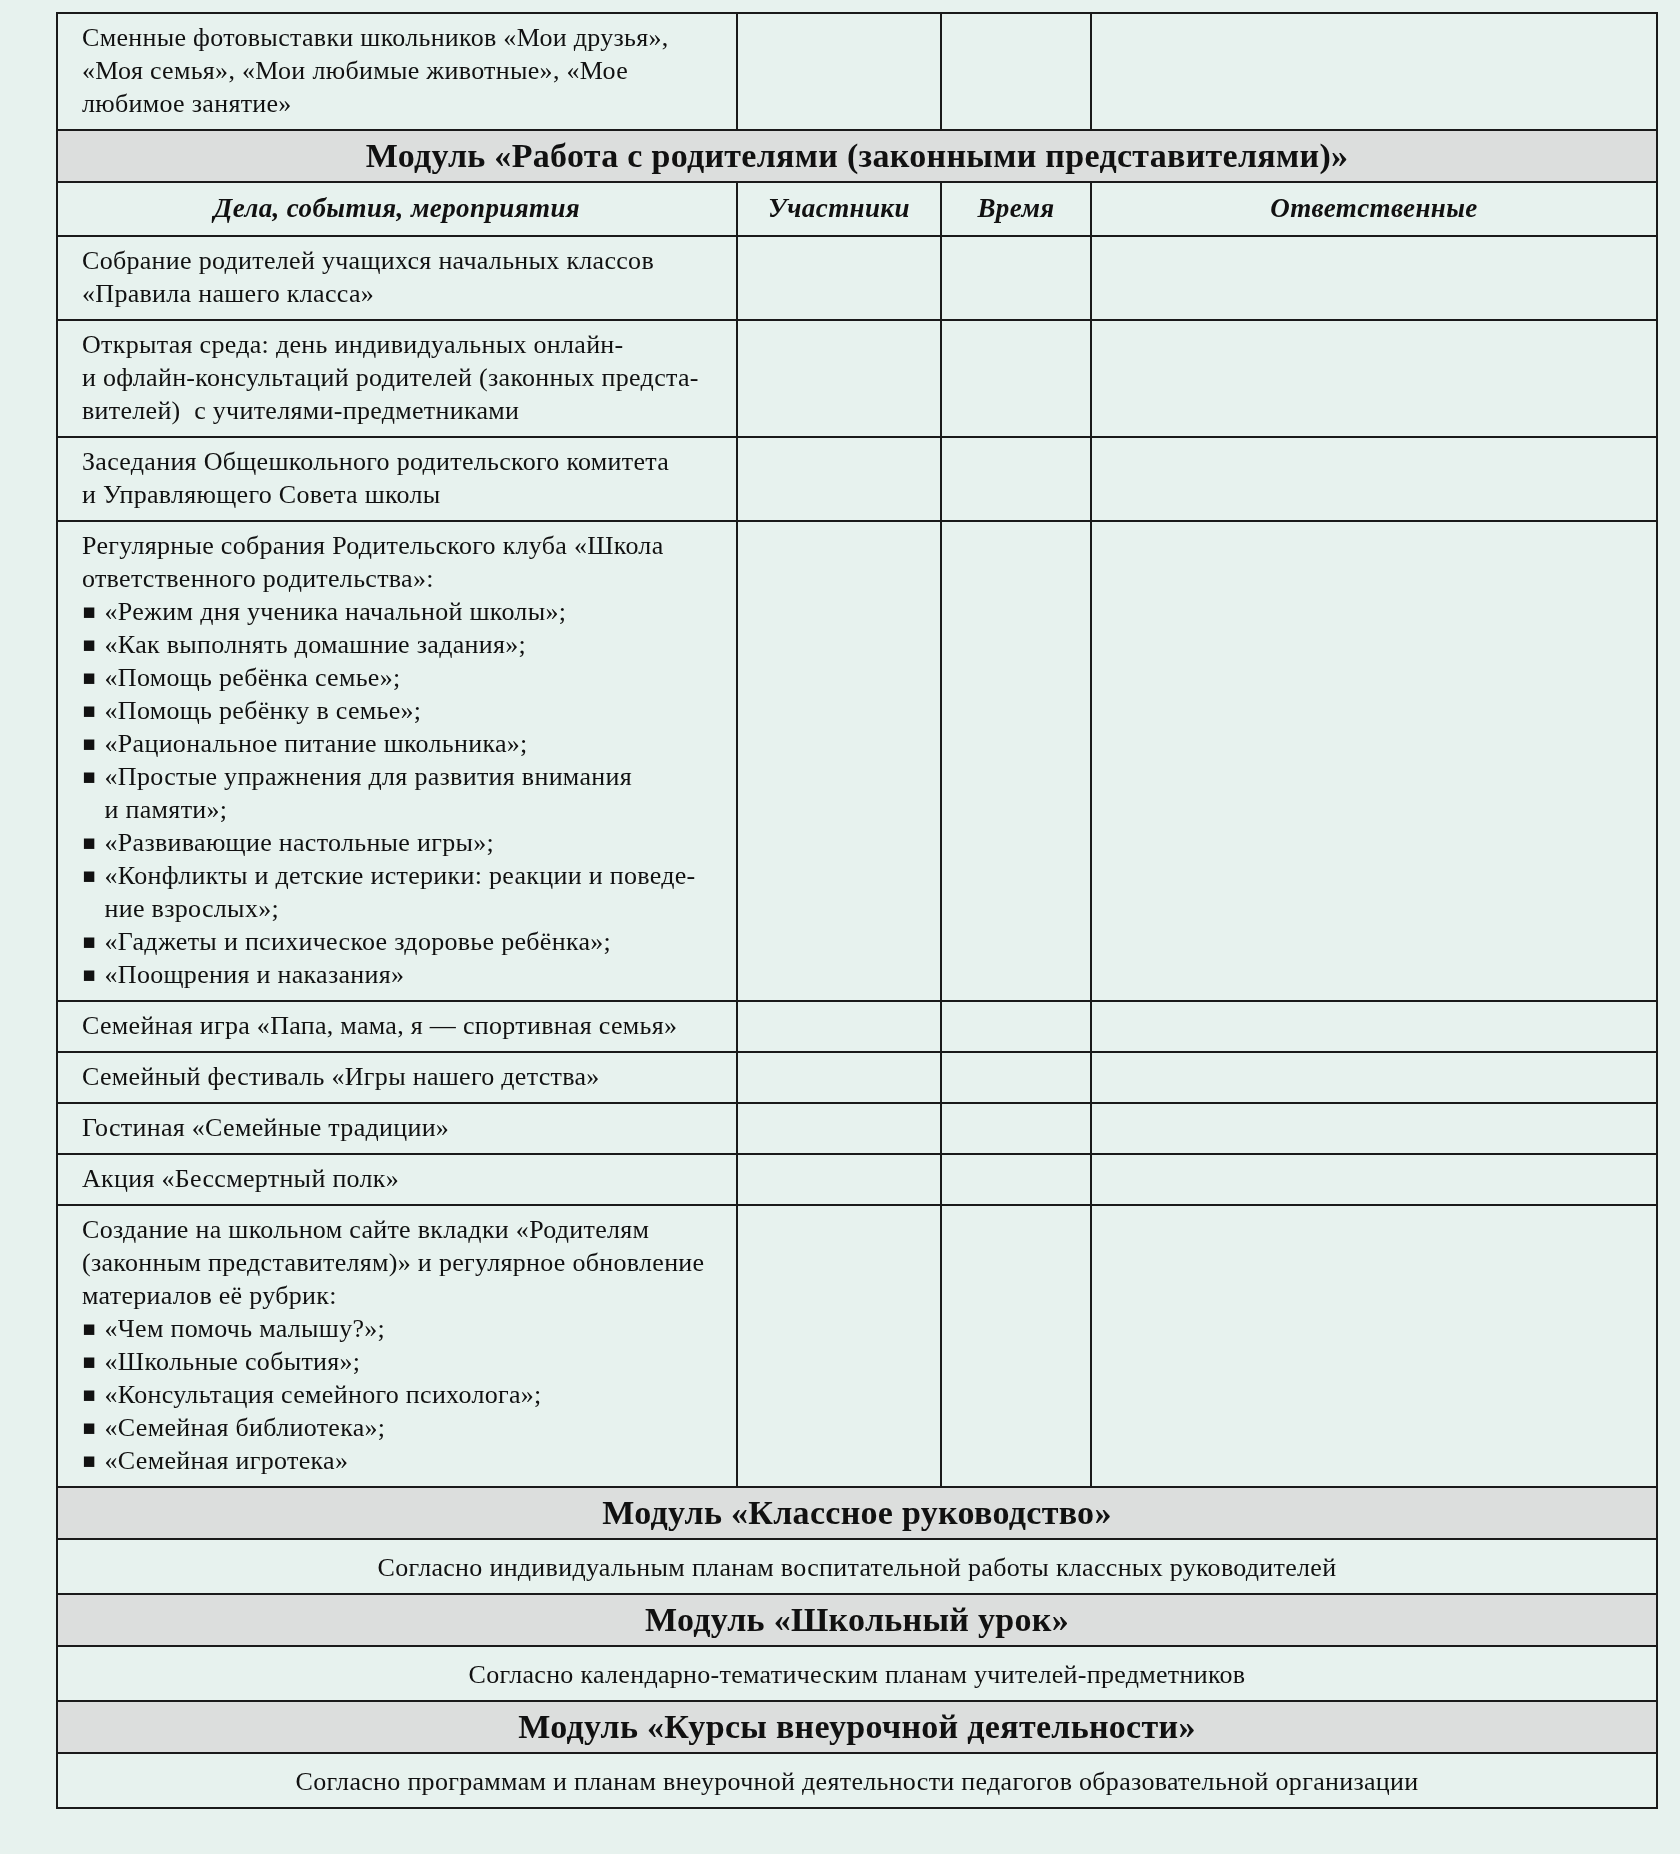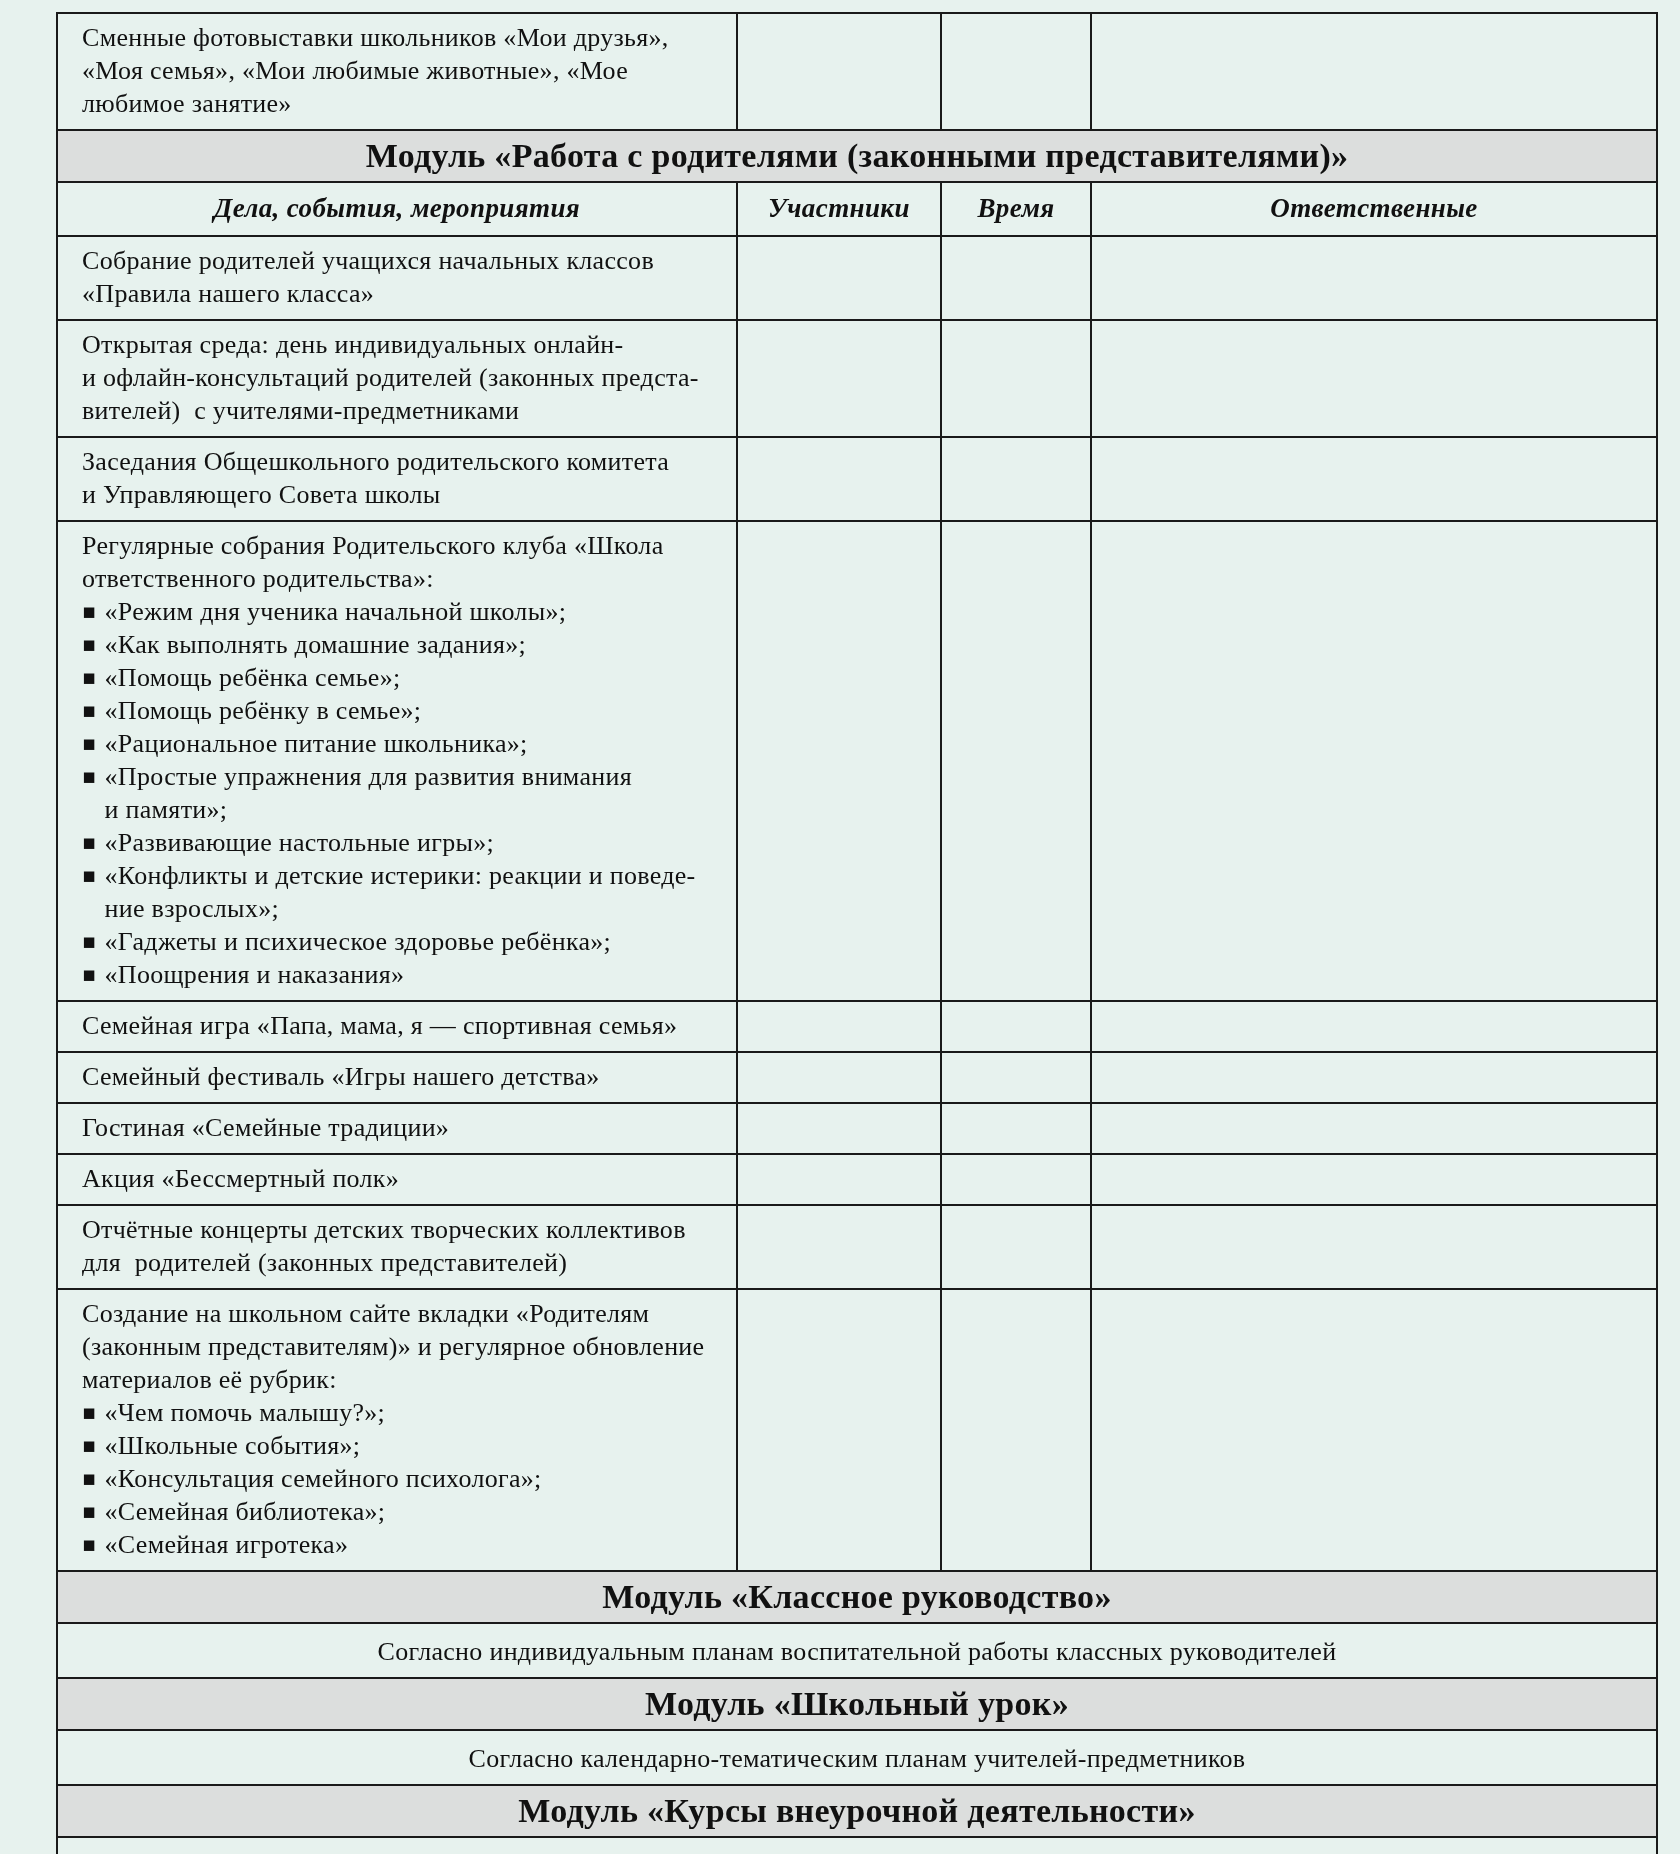--- a/index.html
+++ b/index.html
@@ -224,29 +224,20 @@
         <tr>
           <td class="events">
             <div class="cell-text">Акция «Бессмертный полк»</div>
           </td>
           <td class="empty"></td>
           <td class="empty"></td>
           <td class="empty"></td>
         </tr>
         <tr>
           <td class="events">
-            <div class="cell-text">Отчётные концерты детских творческих коллективов
-для  родителей (законных представителей)</div>
-          </td>
-          <td class="empty"></td>
-          <td class="empty"></td>
-          <td class="empty"></td>
-        </tr>
-        <tr>
-          <td class="events">
             <div class="cell-text">Создание на школьном сайте вкладки «Родителям
 (законным представителям)» и регулярное обновление
 материалов её рубрик:</div>
             <div class="bullet-item">
               <span class="bullet-marker">▪</span>
               <span class="bullet-text">«Чем помочь малышу?»;</span>
             </div>
             <div class="bullet-item">
               <span class="bullet-marker">▪</span>
               <span class="bullet-text">«Школьные события»;</span>

